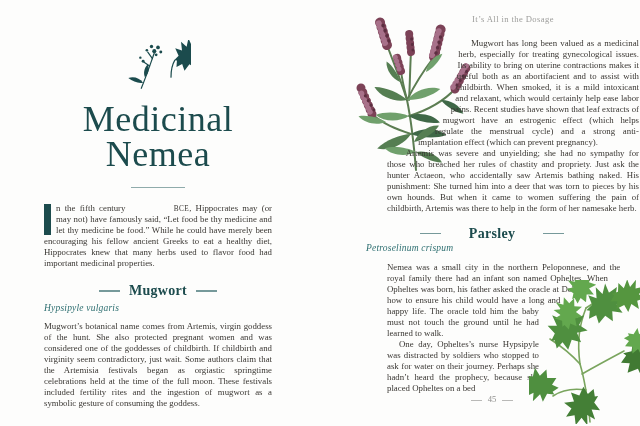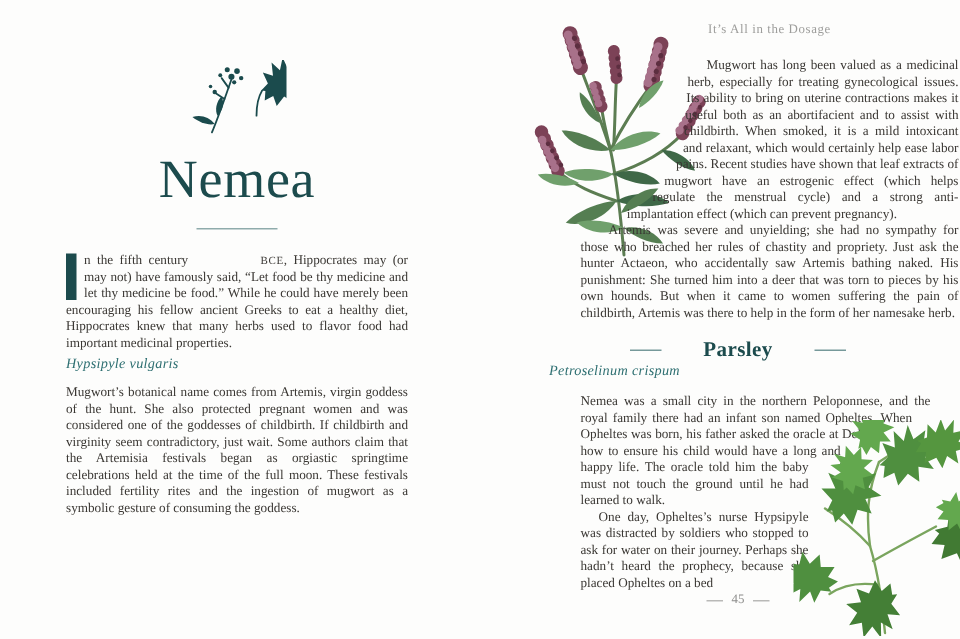--- a/index.html
+++ b/index.html
@@ -77,27 +77,33 @@
             <circle cx="19" cy="23" r="1.6"></circle>
               <circle cx="16" cy="19" r="1.3"></circle>
             <path d="M19 46 C15 41 9 39 3 41 C8 45 14 47 19 46 Z"></path>
             <path d="M21 40 C25 36 26 31 24 26 C20 30 19 36 21 40 Z"></path>
             <path transform="translate(52 20) rotate(-12) scale(0.95)" d="M0 2 L6 -2 L4 -11 L11 -7 L12 -17 L17 -10 L21 -19 L23 -10 L31 -14 L28 -5 L36 -3 L28 2 L32 10 L23 7 L22 16 L16 10 L9 16 L8 8 L1 10 L3 3 Z"></path>
           </g>
         </svg>
       </div>
 
       <div class="book-title">
+        <div>Medicinal</div>
         <div>Nemea</div>
       </div>
 
       <div class="title-rule"></div>
 
       <p class="body-text intro"><span class="dropcap">I</span><span>n the fifth century </span><span class="smallcaps">BCE</span><span>, Hippocrates may (or may not) have famously said, “Let food be thy medicine and let thy medicine be food.” While he could have merely been encouraging his fellow ancient Greeks to eat a healthy diet, Hippocrates knew that many herbs used to flavor food had important medicinal properties.</span></p>
 
+      <div class="sec-head">
+        <span class="hdash"></span>
+        <span class="sec-title">Mugwort</span>
+        <span class="hdash"></span>
+      </div>
       <div class="latin">Hypsipyle vulgaris</div>
 
       <p class="body-text sec-body">Mugwort’s botanical name comes from Artemis, virgin goddess of the hunt. She also protected pregnant women and was considered one of the goddesses of childbirth. If childbirth and virginity seem contradictory, just wait. Some authors claim that the Artemisia festivals began as orgiastic springtime celebrations held at the time of the full moon. These festivals included fertility rites and the ingestion of mugwort as a symbolic gesture of consuming the goddess.</p>
     </div>
   </section>
 
   <section class="page page-right">
 
     <div class="running-head">It’s All in the Dosage</div>
 

